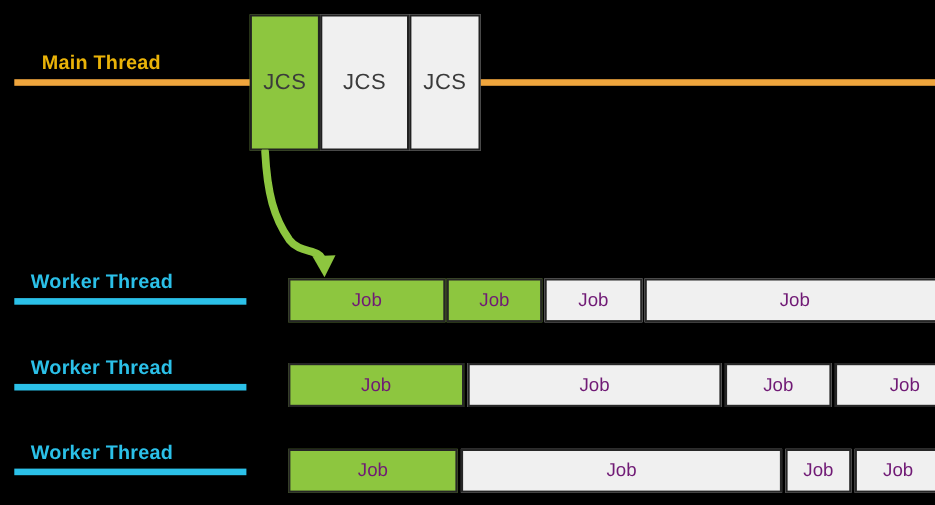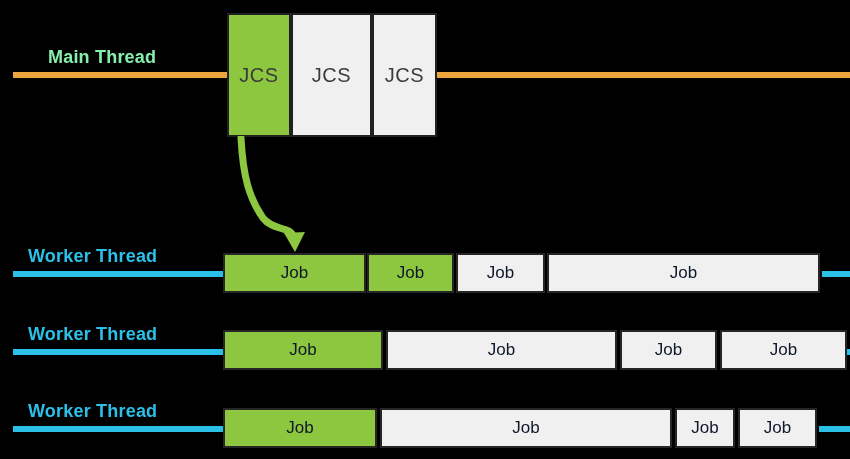--- a/index.html
+++ b/index.html
@@ -5,36 +5,36 @@
   html,body{margin:0;padding:0;background:#000;}
   .stage{
     position:relative;width:850px;height:459px;background:#000;overflow:hidden;
     font-family:"Liberation Sans",sans-serif;
   }
   .thread-line{position:absolute;height:6px;}
   .thread-label{position:absolute;font-weight:700;font-size:18px;letter-spacing:.2px;white-space:nowrap;}
   .block{
     position:absolute;box-sizing:border-box;border:2px solid #262626;
     display:flex;align-items:center;justify-content:center;
-    color:#0f172a;font-size:17px;
+    color:#701a75;font-size:17px;margin-left:39px;
   }
   .jcs-group{position:absolute;display:flex;padding-left:39px;}
   .jcs-block{
     box-sizing:border-box;border:2px solid #212121;
     display:flex;align-items:center;justify-content:center;
     color:#3b3b3b;font-size:20px;letter-spacing:.5px;
   }
   .arrow-svg{position:absolute;pointer-events:none;}
 </style>
 </head>
 <body>
 
 <div class="stage">
 
-  <div class="thread-label" id="main-label" style="left: 48px; top: 47px; color: #86efac;">Main Thread</div>
+  <div class="thread-label" id="main-label" style="left: 38px; top: 47px; color: #eab308;">Main Thread</div>
   <div class="thread-line" id="main-line" style="left: 13px; top: 72px; width: 837px; background: rgb(239, 165, 61);"></div>
   <div class="jcs-group" id="jcs-group" style="left: 188px; top: 13px;">
       <div class="jcs-block" style="width: 64px; height: 124px; background: rgb(141, 198, 63);">JCS</div>
       <div class="jcs-block" style="width: 81px; height: 124px; background: rgb(240, 240, 240);">JCS</div>
       <div class="jcs-block" style="width: 65px; height: 124px; background: rgb(240, 240, 240);">JCS</div>
     </div>
 
   <svg class="arrow-svg" id="dispatch-arrow" width="110" height="122" viewBox="0 0 110 122" style="left:200px;top:136px;">
     <path id="arrow-path" d="M 41 2 C 43 40 49 62 63 82 C 73 95 90 90 93 100" fill="none" stroke-width="7" stroke-linecap="round" stroke="#8dc63f"></path>
     <polygon id="arrow-head" points="84,97 105,96 95,116" fill="#8dc63f"></polygon>

